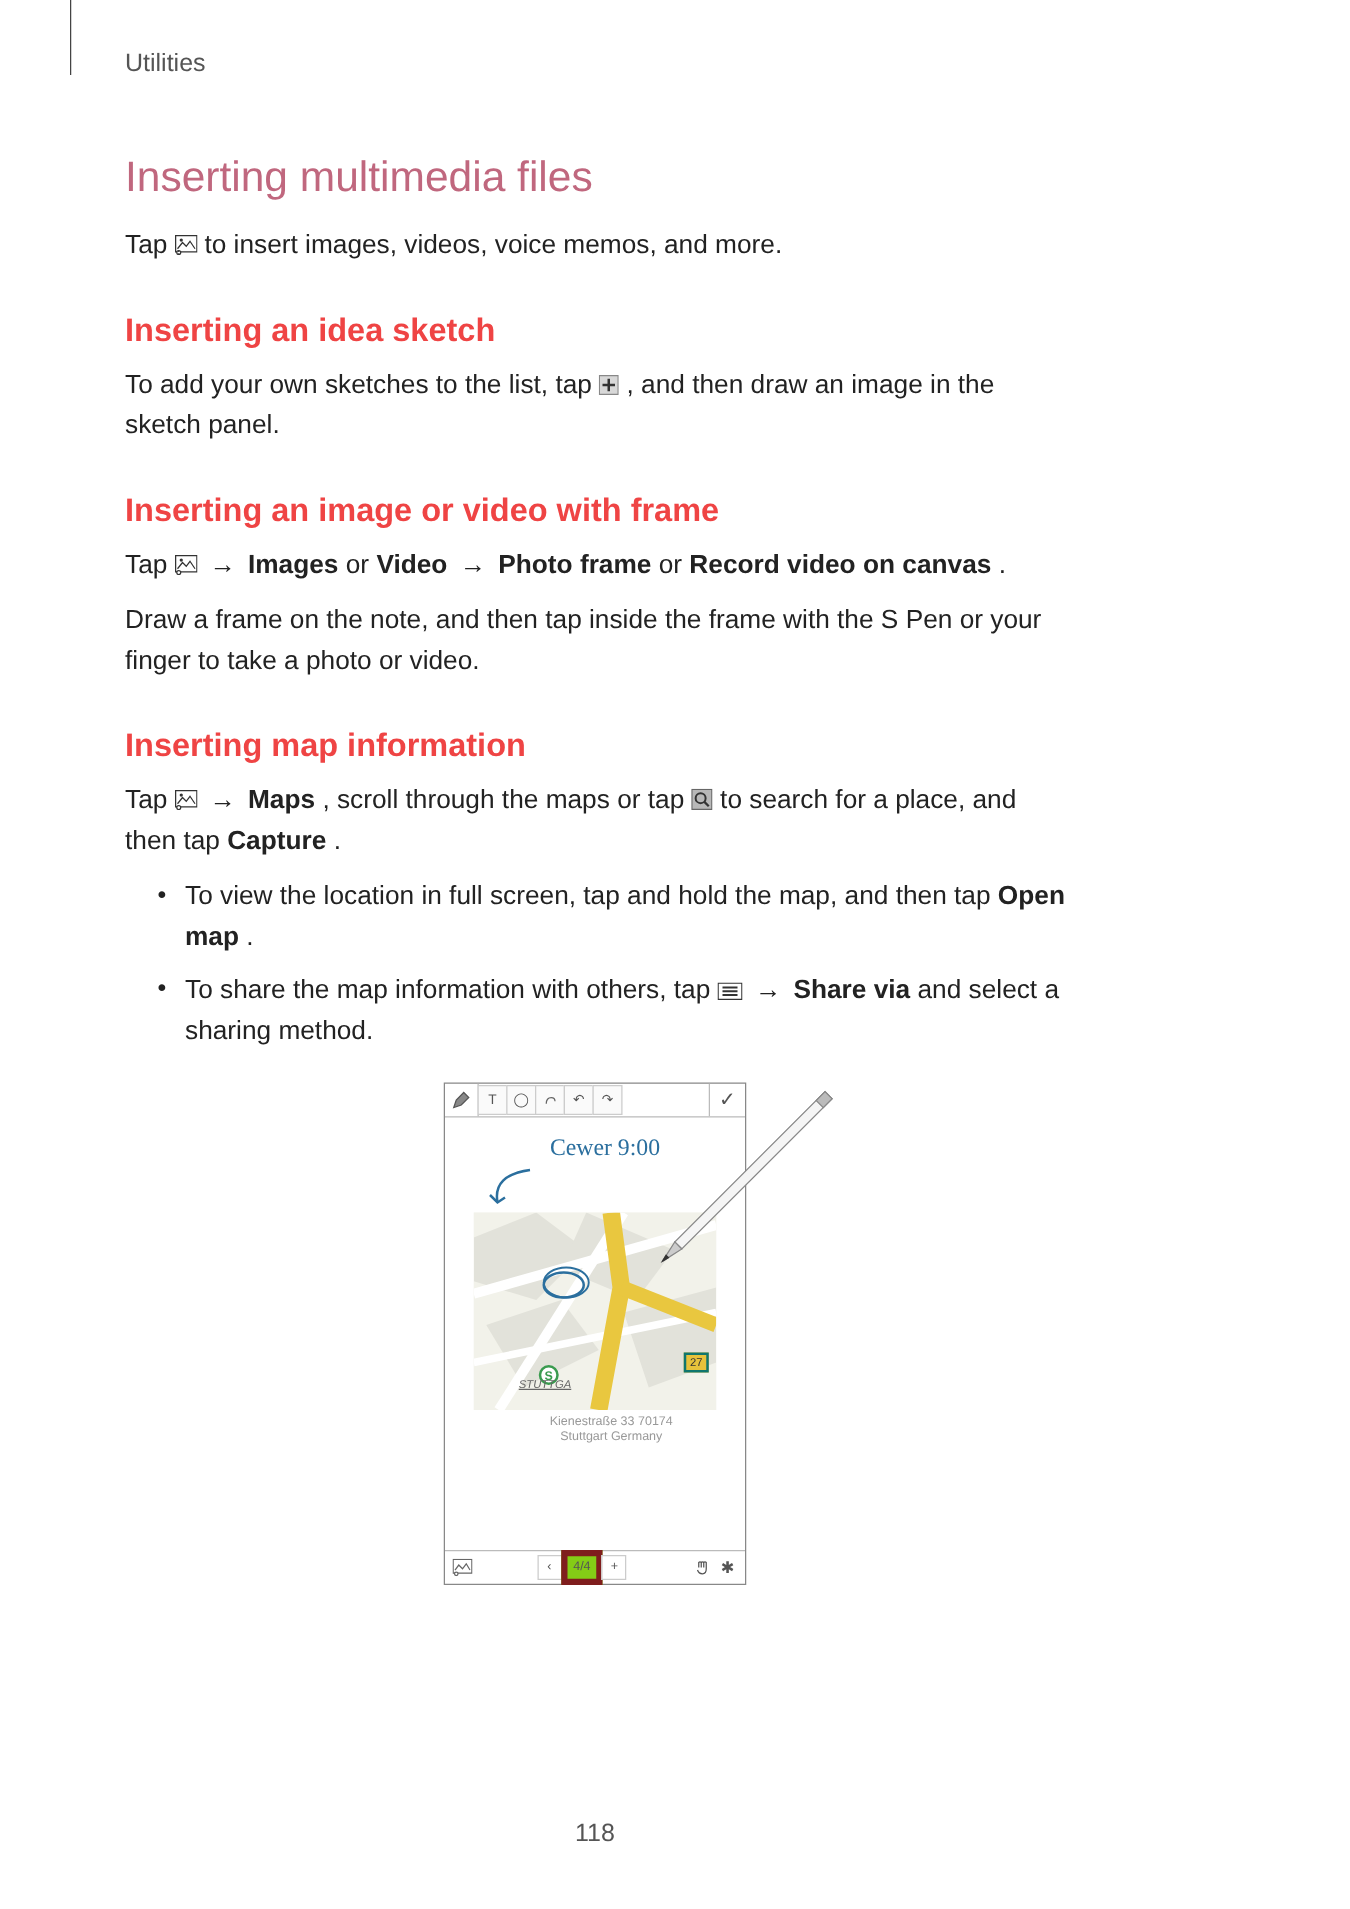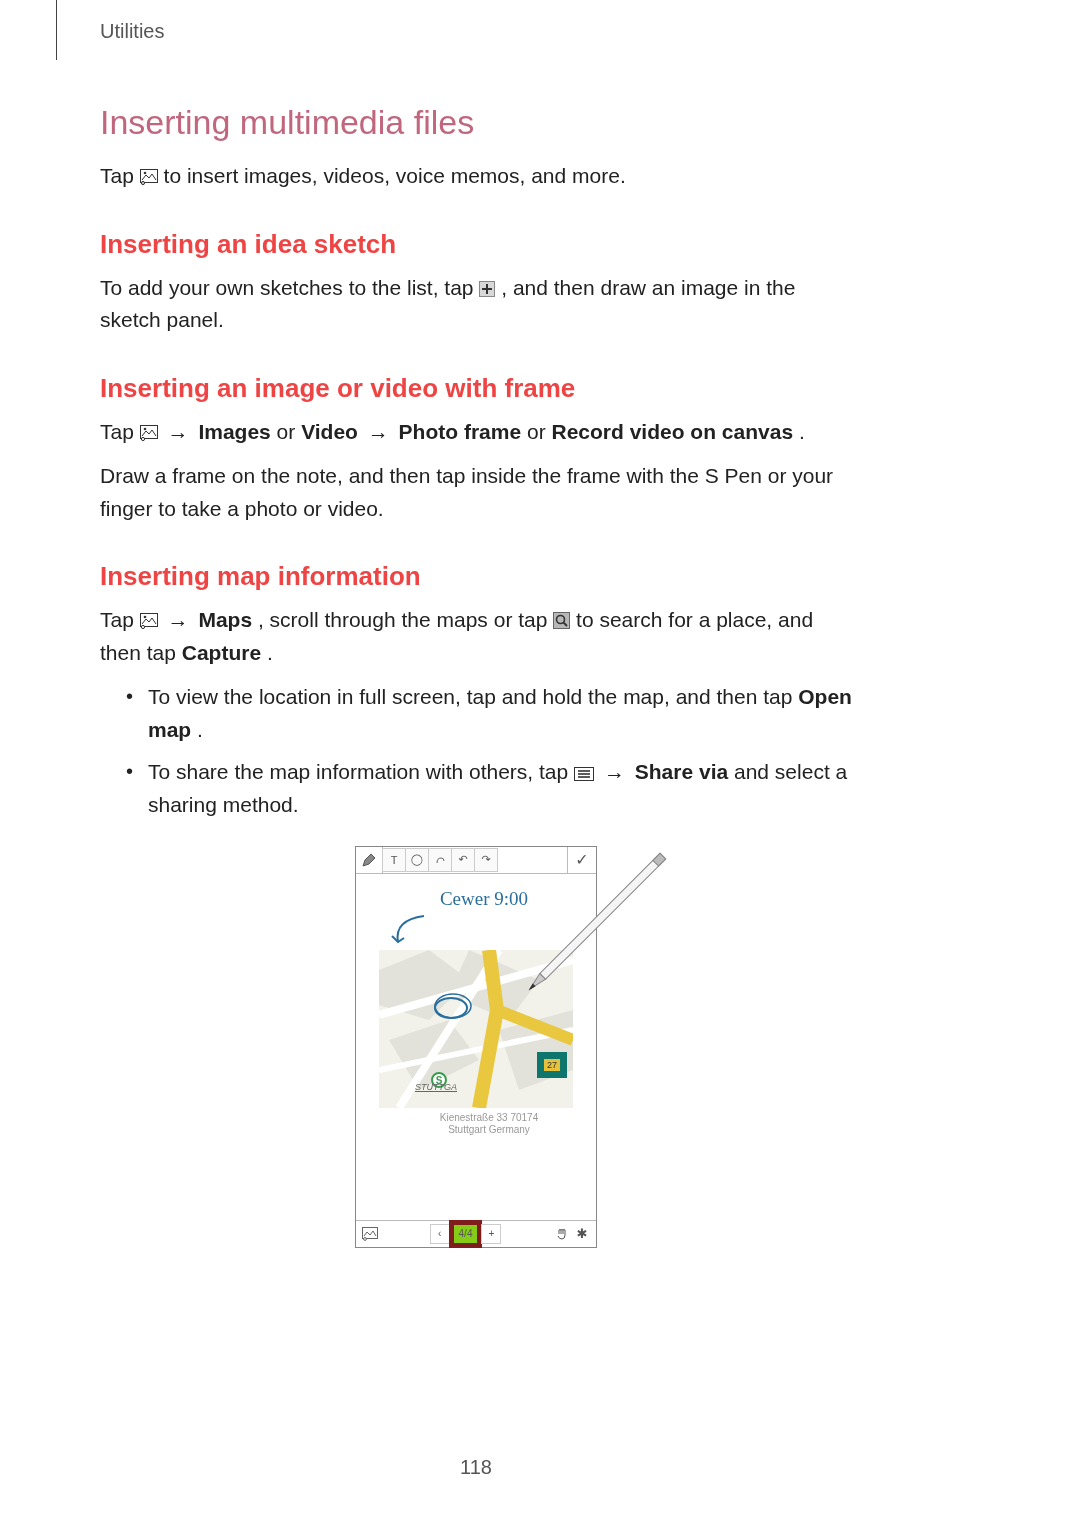--- a/index.html
+++ b/index.html
@@ -7,21 +7,21 @@
     padding: 0;
     background: #fff;
     font-family: "Segoe UI", "Helvetica Neue", Arial, sans-serif;
     color: #222;
   }
   .page {
     width: 952px;
     height: 1527px;
     position: relative;
     box-sizing: border-box;
-    padding: 20px 100px 0 100px;
+    padding: 40px 100px 0 100px;
   }
   .margin-line {
     position: absolute;
     left: 56px;
     top: 0;
     width: 1px;
     height: 60px;
     background: #444;
   }
   .header {
@@ -147,21 +147,21 @@
   }
   .map-box svg { width:100%; height:100%; display:block; }
   .map-badge {
     position: absolute;
     right: 6px;
     bottom: 30px;
     background: #e6c23b;
     color: #333;
     font-size: 9px;
     padding: 1px 3px;
-    border: 7px solid #0f766e;
+    border: 2px solid #0f766e;
   }
   .map-label {
     position:absolute; left:36px; bottom:16px;
     font-size:9px; color:#666;
     font-style:italic;
     text-decoration:underline;
   }
   .map-caption {
     font-size: 10px;
     color: #999;

